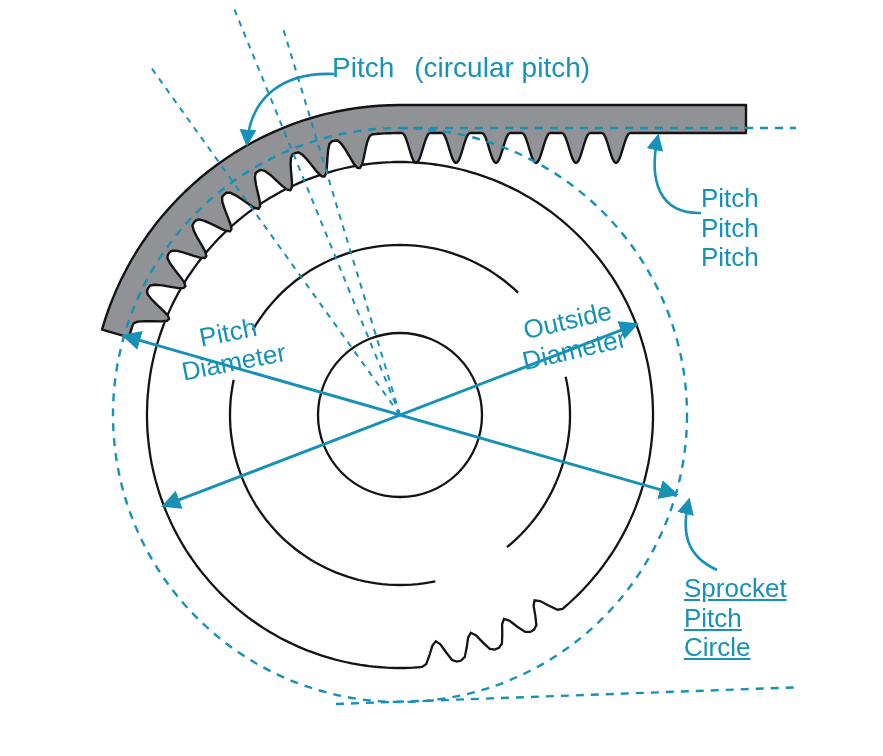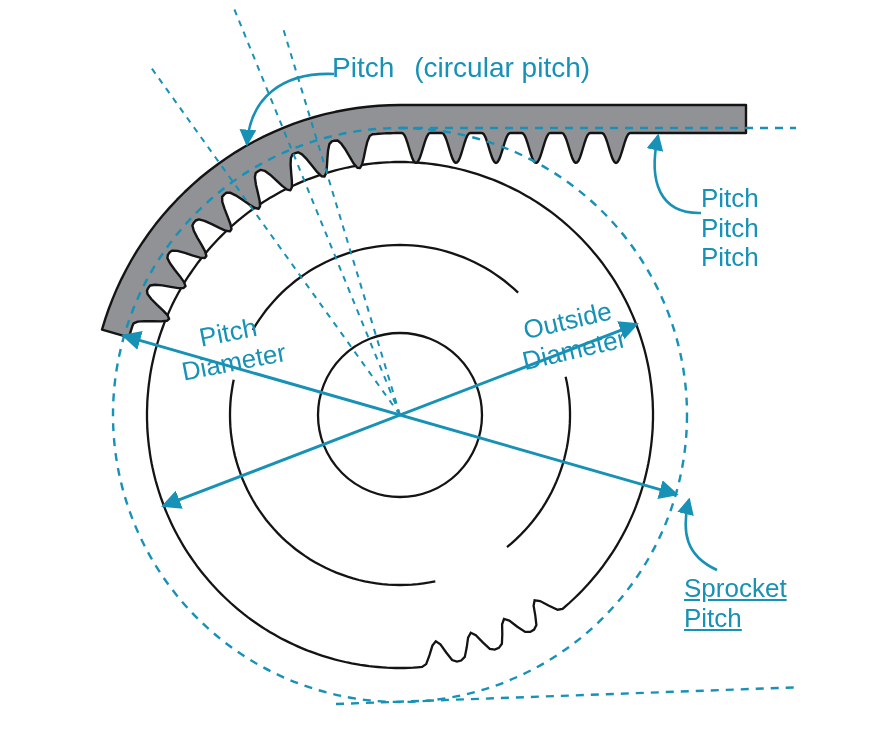--- a/index.html
+++ b/index.html
@@ -95,15 +95,16 @@
   </div>
 
   <div class="label label-od">
     <div>Outside</div>
     <div>Diameter</div>
   </div>
 
   <div class="label label-spc">
     <div>Sprocket</div>
     <div>Pitch</div>
+    <div>Circle</div>
   </div>
 
 </div>
 
 </body></html>

